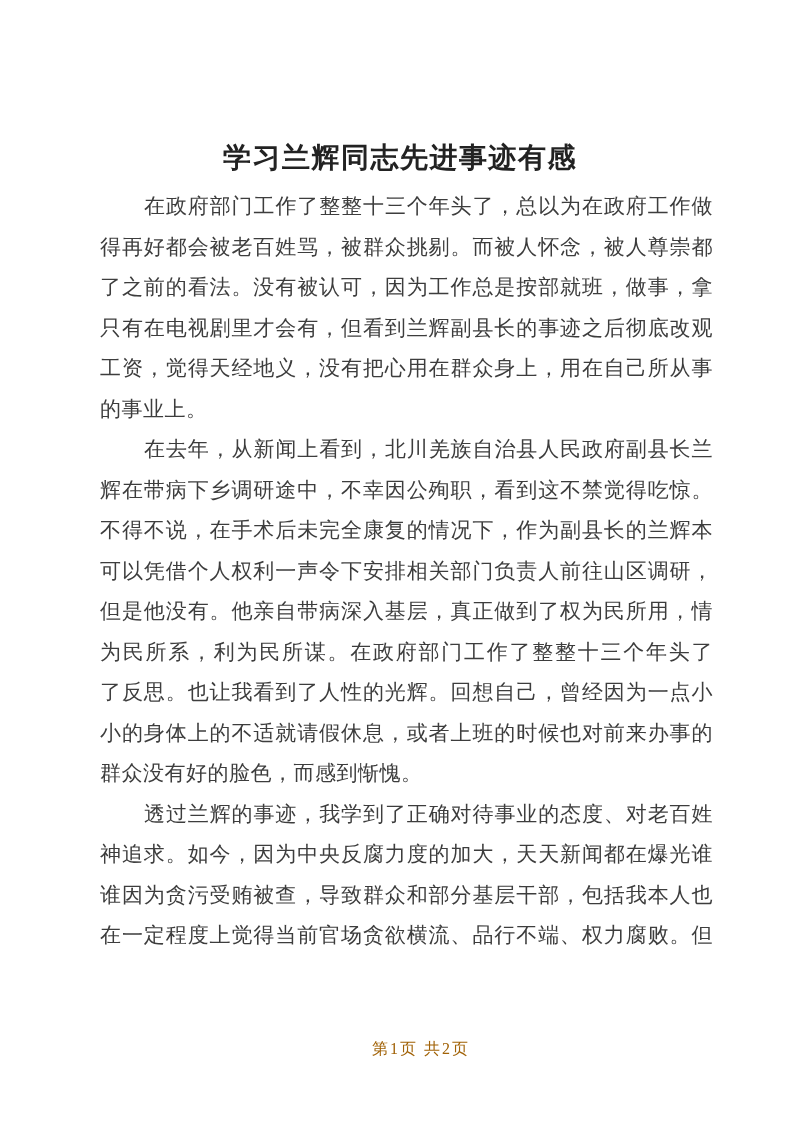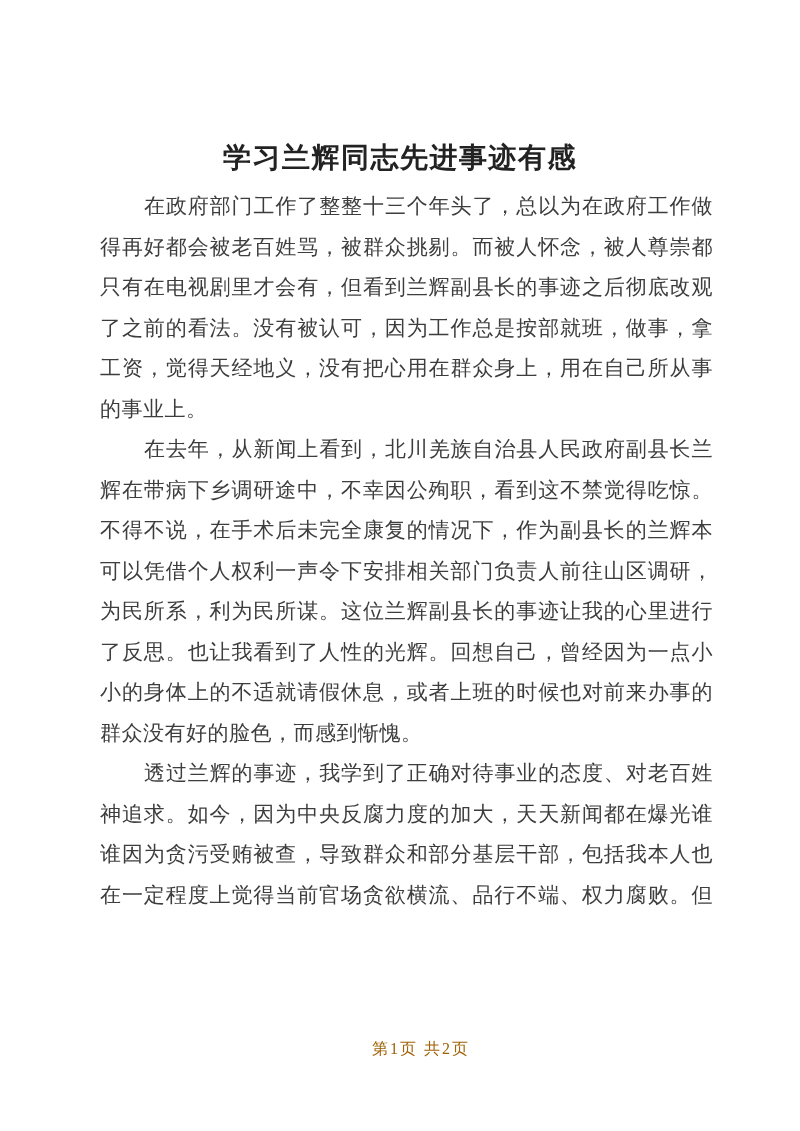--- a/index.html
+++ b/index.html
@@ -62,30 +62,31 @@
 <body>
 
 <div class="page">
 
   <h1 class="doc-title">学习兰辉同志先进事迹有感</h1>
 
   <div class="doc-body">
 
     <div class="line just ind">在政府部门工作了整整十三个年头了，总以为在政府工作做</div>
     <div class="line just">得再好都会被老百姓骂，被群众挑剔。而被人怀念，被人尊崇都</div>
+    <div class="line just">了之前的看法。没有被认可，因为工作总是按部就班，做事，拿</div>
     <div class="line just">只有在电视剧里才会有，但看到兰辉副县长的事迹之后彻底改观</div>
-    <div class="line just">了之前的看法。没有被认可，因为工作总是按部就班，做事，拿</div>
     <div class="line just">工资，觉得天经地义，没有把心用在群众身上，用在自己所从事</div>
     <div class="line short">的事业上。</div>
 
     <div class="line just ind">在去年，从新闻上看到，北川羌族自治县人民政府副县长兰</div>
     <div class="line just">辉在带病下乡调研途中，不幸因公殉职，看到这不禁觉得吃惊。</div>
     <div class="line just">不得不说，在手术后未完全康复的情况下，作为副县长的兰辉本</div>
     <div class="line just">可以凭借个人权利一声令下安排相关部门负责人前往山区调研，</div>
-    <div class="line just">为民所系，利为民所谋。这位兰辉副县长的事迹让我的心里进行</div>
+    <div class="line just">但是他没有。他亲自带病深入基层，真正做到了权为民所用，情</div>
+    <div class="line just">为民所系，利为民所谋。在政府部门工作了整整十三个年头了</div>
     <div class="line just">了反思。也让我看到了人性的光辉。回想自己，曾经因为一点小</div>
     <div class="line just">小的身体上的不适就请假休息，或者上班的时候也对前来办事的</div>
     <div class="line short">群众没有好的脸色，而感到惭愧。</div>
 
     <div class="line just ind">透过兰辉的事迹，我学到了正确对待事业的态度、对老百姓</div>
     <div class="line just">神追求。如今，因为中央反腐力度的加大，天天新闻都在爆光谁</div>
     <div class="line just">谁因为贪污受贿被查，导致群众和部分基层干部，包括我本人也</div>
     <div class="line just">在一定程度上觉得当前官场贪欲横流、品行不端、权力腐败。但</div>
   </div>
 

